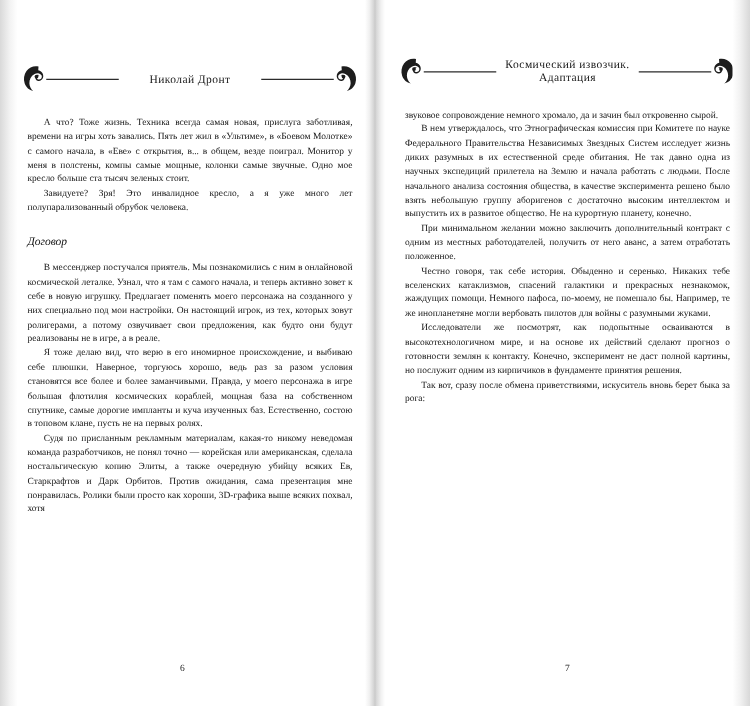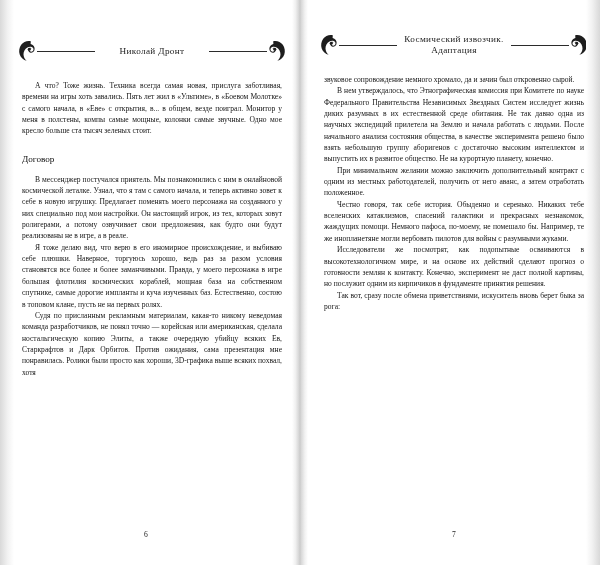--- a/index.html
+++ b/index.html
@@ -67,20 +67,21 @@
   .page-right { padding: 28px 16px 0 24px; }
 
   
   .runhead {
     position: relative;
     display: flex;
     align-items: center;
     justify-content: center;
     height: 34px;
     margin-bottom: 12px;
+    margin-top: 12px;
   }
   .runhead-title {
     font-size: 9.2px;
     letter-spacing: 0.35px;
     color: #1a1a1a;
     text-align: center;
     line-height: 1.18;
     padding: 0 18px;
     white-space: pre-line;
   }
@@ -111,20 +112,21 @@
     color: #141414;
     hyphens: manual;
   }
   .body-col p {
     margin: 0;
     text-indent: 13px;
   }
   .body-col p.noindent { text-indent: 0; }
 
   .section-head {
+    font-style: italic;
     font-size: 9.2px;
     line-height: 12px;
     margin: 16px 0 9px 0;
     text-align: left;
     color: #111111;
   }
 
   
   .folio {
     position: absolute;
@@ -160,20 +162,21 @@
         <svg width="18" height="22" viewBox="0 0 18 22" aria-hidden="true" style="transform:scaleX(-1)">
           <path d="M12.8 1.2c-3.6-.9-7.4.6-9.6 3.6C1.2 7.6.6 11.3 1.7 14.6c1.1 3.3 3.8 5.6 6.9 6.2-1.9-1.6-3-3.9-3.1-6.3-.1-2.9 1.4-5.7 3.9-7.1 1.1-.6 2.4-.9 3.6-.7.9.2 1.8.7 2.2 1.5.5.9.3 2.1-.4 2.8-.7.7-1.9.9-2.7.3-.7-.5-.9-1.6-.4-2.3.4-.6 1.3-.8 1.9-.4-.4-.7-1.4-1-2.1-.6-.9.4-1.4 1.5-1.2 2.5.2 1.2 1.3 2.1 2.5 2.2 1.6.1 3.1-1 3.6-2.5.6-1.7 0-3.7-1.4-4.9-.7-.6-1.5-1-2.4-1.2z" fill="#1d1d1d"></path>
           <circle cx="11.2" cy="9.2" r="1.5" fill="#1d1d1d"></circle>
         </svg>
         <span class="rule"></span>
       </span>
     </div>
 
     <div class="body-col">
       <p>А что? Тоже жизнь. Техника всегда самая новая, прислуга заботливая, времени на игры хоть завались. Пять лет жил в «Ультиме», в «Боевом Молотке» с самого начала, в «Еве» с открытия, в... в общем, везде поиграл. Монитор у меня в полстены, компы самые мощные, колонки самые звучные. Одно мое кресло больше ста тысяч зеленых стоит.</p>
+      <p>Завидуете? Зря! Это инвалидное кресло, а я уже много лет полупарализованный обрубок человека.</p>
 
       <div class="section-head">Договор</div>
 
       <p>В мессенджер постучался приятель. Мы познакомились с ним в онлайновой космической леталке. Узнал, что я там с самого начала, и теперь активно зовет к себе в новую игрушку. Предлагает поменять моего персонажа на созданного у них специально под мои настройки. Он настоящий игрок, из тех, которых зовут ролигерами, а потому озвучивает свои предложения, как будто они будут реализованы не в игре, а в реале.</p>
       <p>Я тоже делаю вид, что верю в его иномирное происхождение, и выбиваю себе плюшки. Наверное, торгуюсь хорошо, ведь раз за разом условия становятся все более и более заманчивыми. Правда, у моего персонажа в игре большая флотилия космических кораблей, мощная база на собственном спутнике, самые дорогие импланты и куча изученных баз. Естественно, состою в топовом клане, пусть не на первых ролях.</p>
       <p>Судя по присланным рекламным материалам, какая-то никому неведомая команда разработчиков, не понял точно — корейская или американская, сделала ностальгическую копию Элиты, а также очередную убийцу всяких Ев, Старкрафтов и Дарк Орбитов. Против ожидания, сама презентация мне понравилась. Ролики были просто как хороши, 3D-графика выше всяких похвал, хотя</p>
     </div>
 
     <div class="folio">6</div>
   </div>

